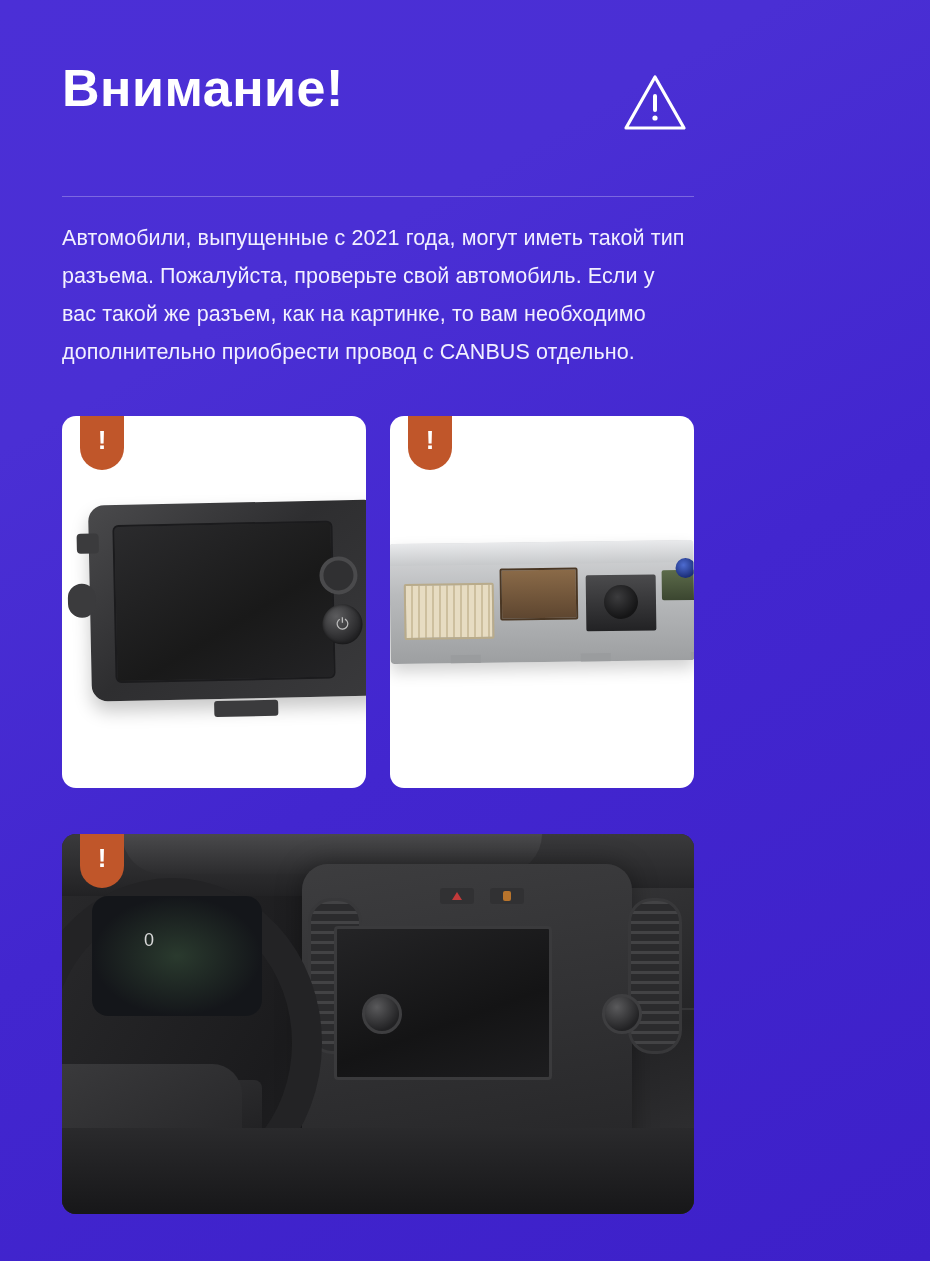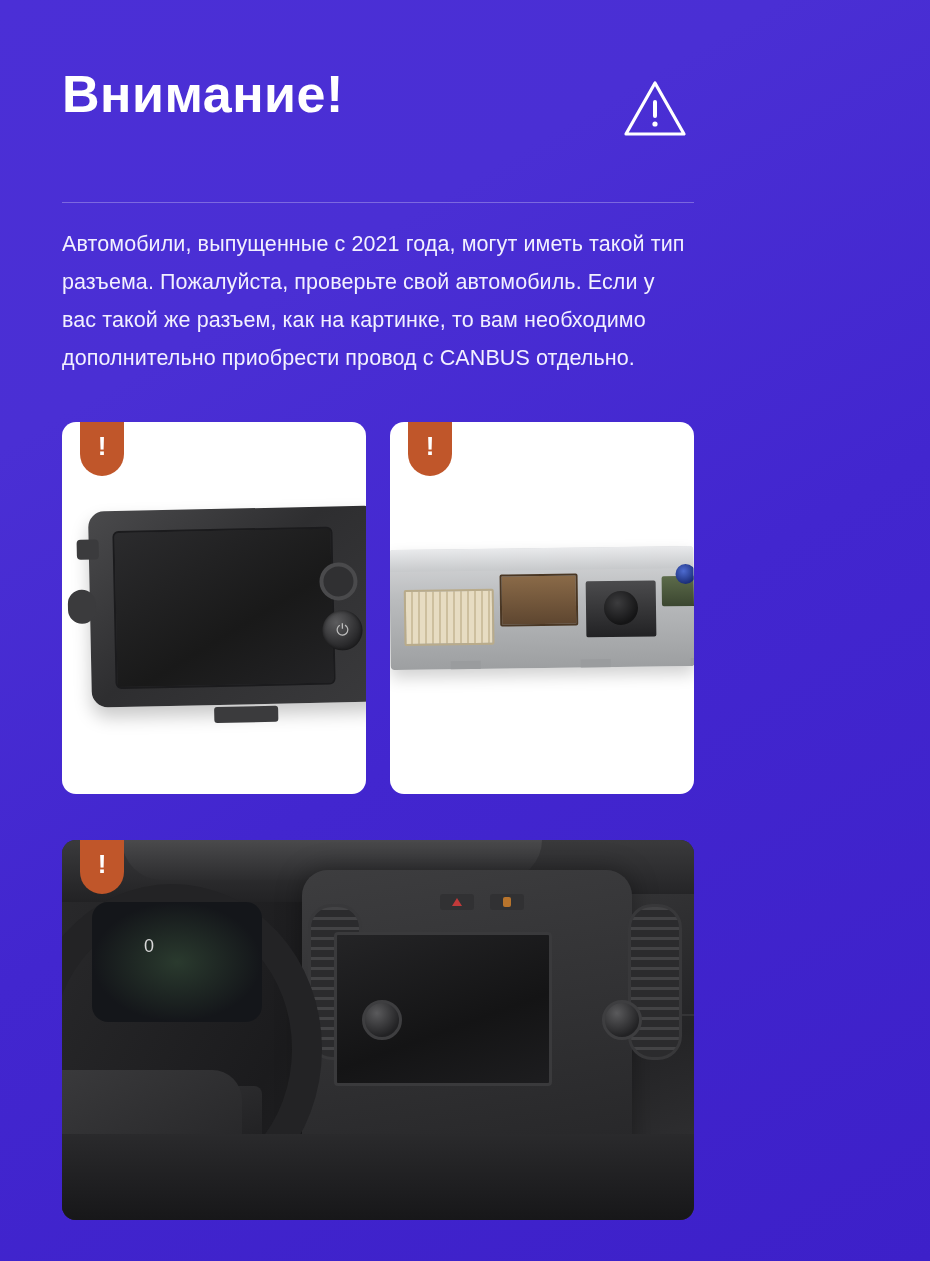--- a/index.html
+++ b/index.html
@@ -14,21 +14,21 @@
     background: linear-gradient(150deg, #4b2fd6 0%, #4a2fd4 25%, #4226cf 55%, #3d20c9 100%);
     color: #ffffff;
     position: relative;
   }
 
   .page {
     position: relative;
     width: 756px;
     height: 1261px;
     box-sizing: border-box;
-    padding: 10px 62px;
+    padding: 4px 62px;
   }
 
   
   .header {
     display: flex;
     align-items: flex-start;
     justify-content: space-between;
     padding-top: 56px;
   }
   .title {

